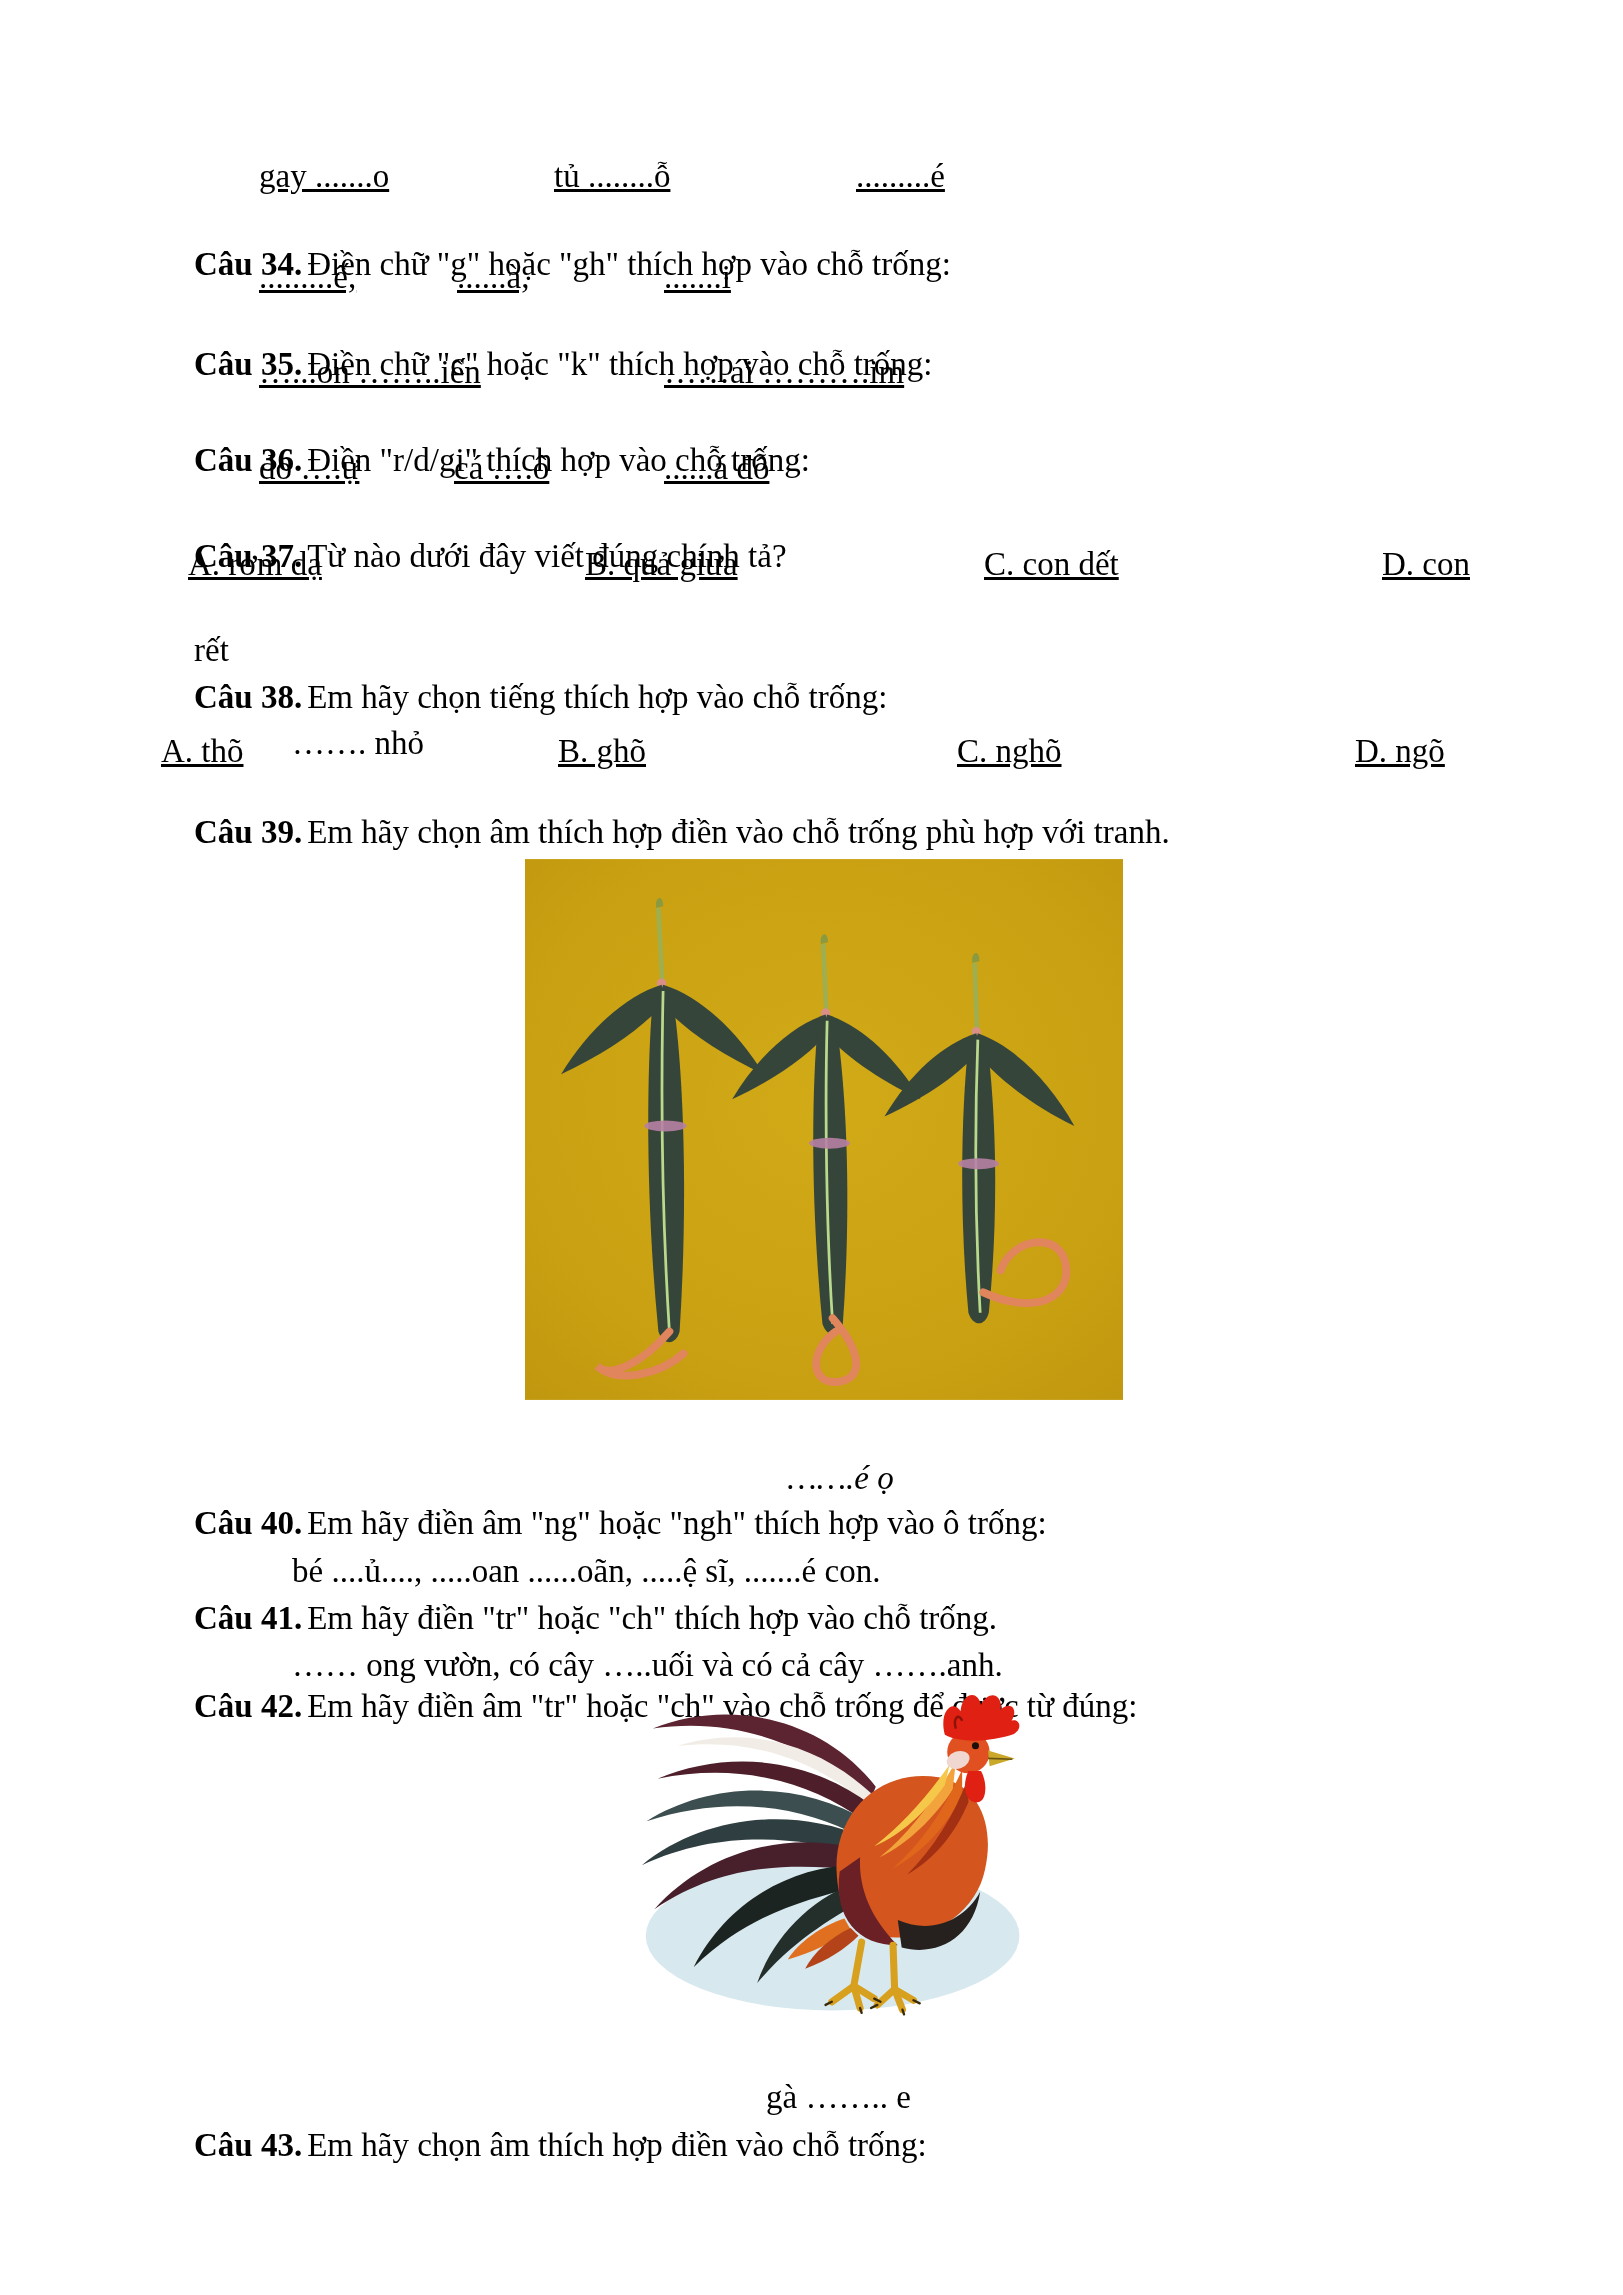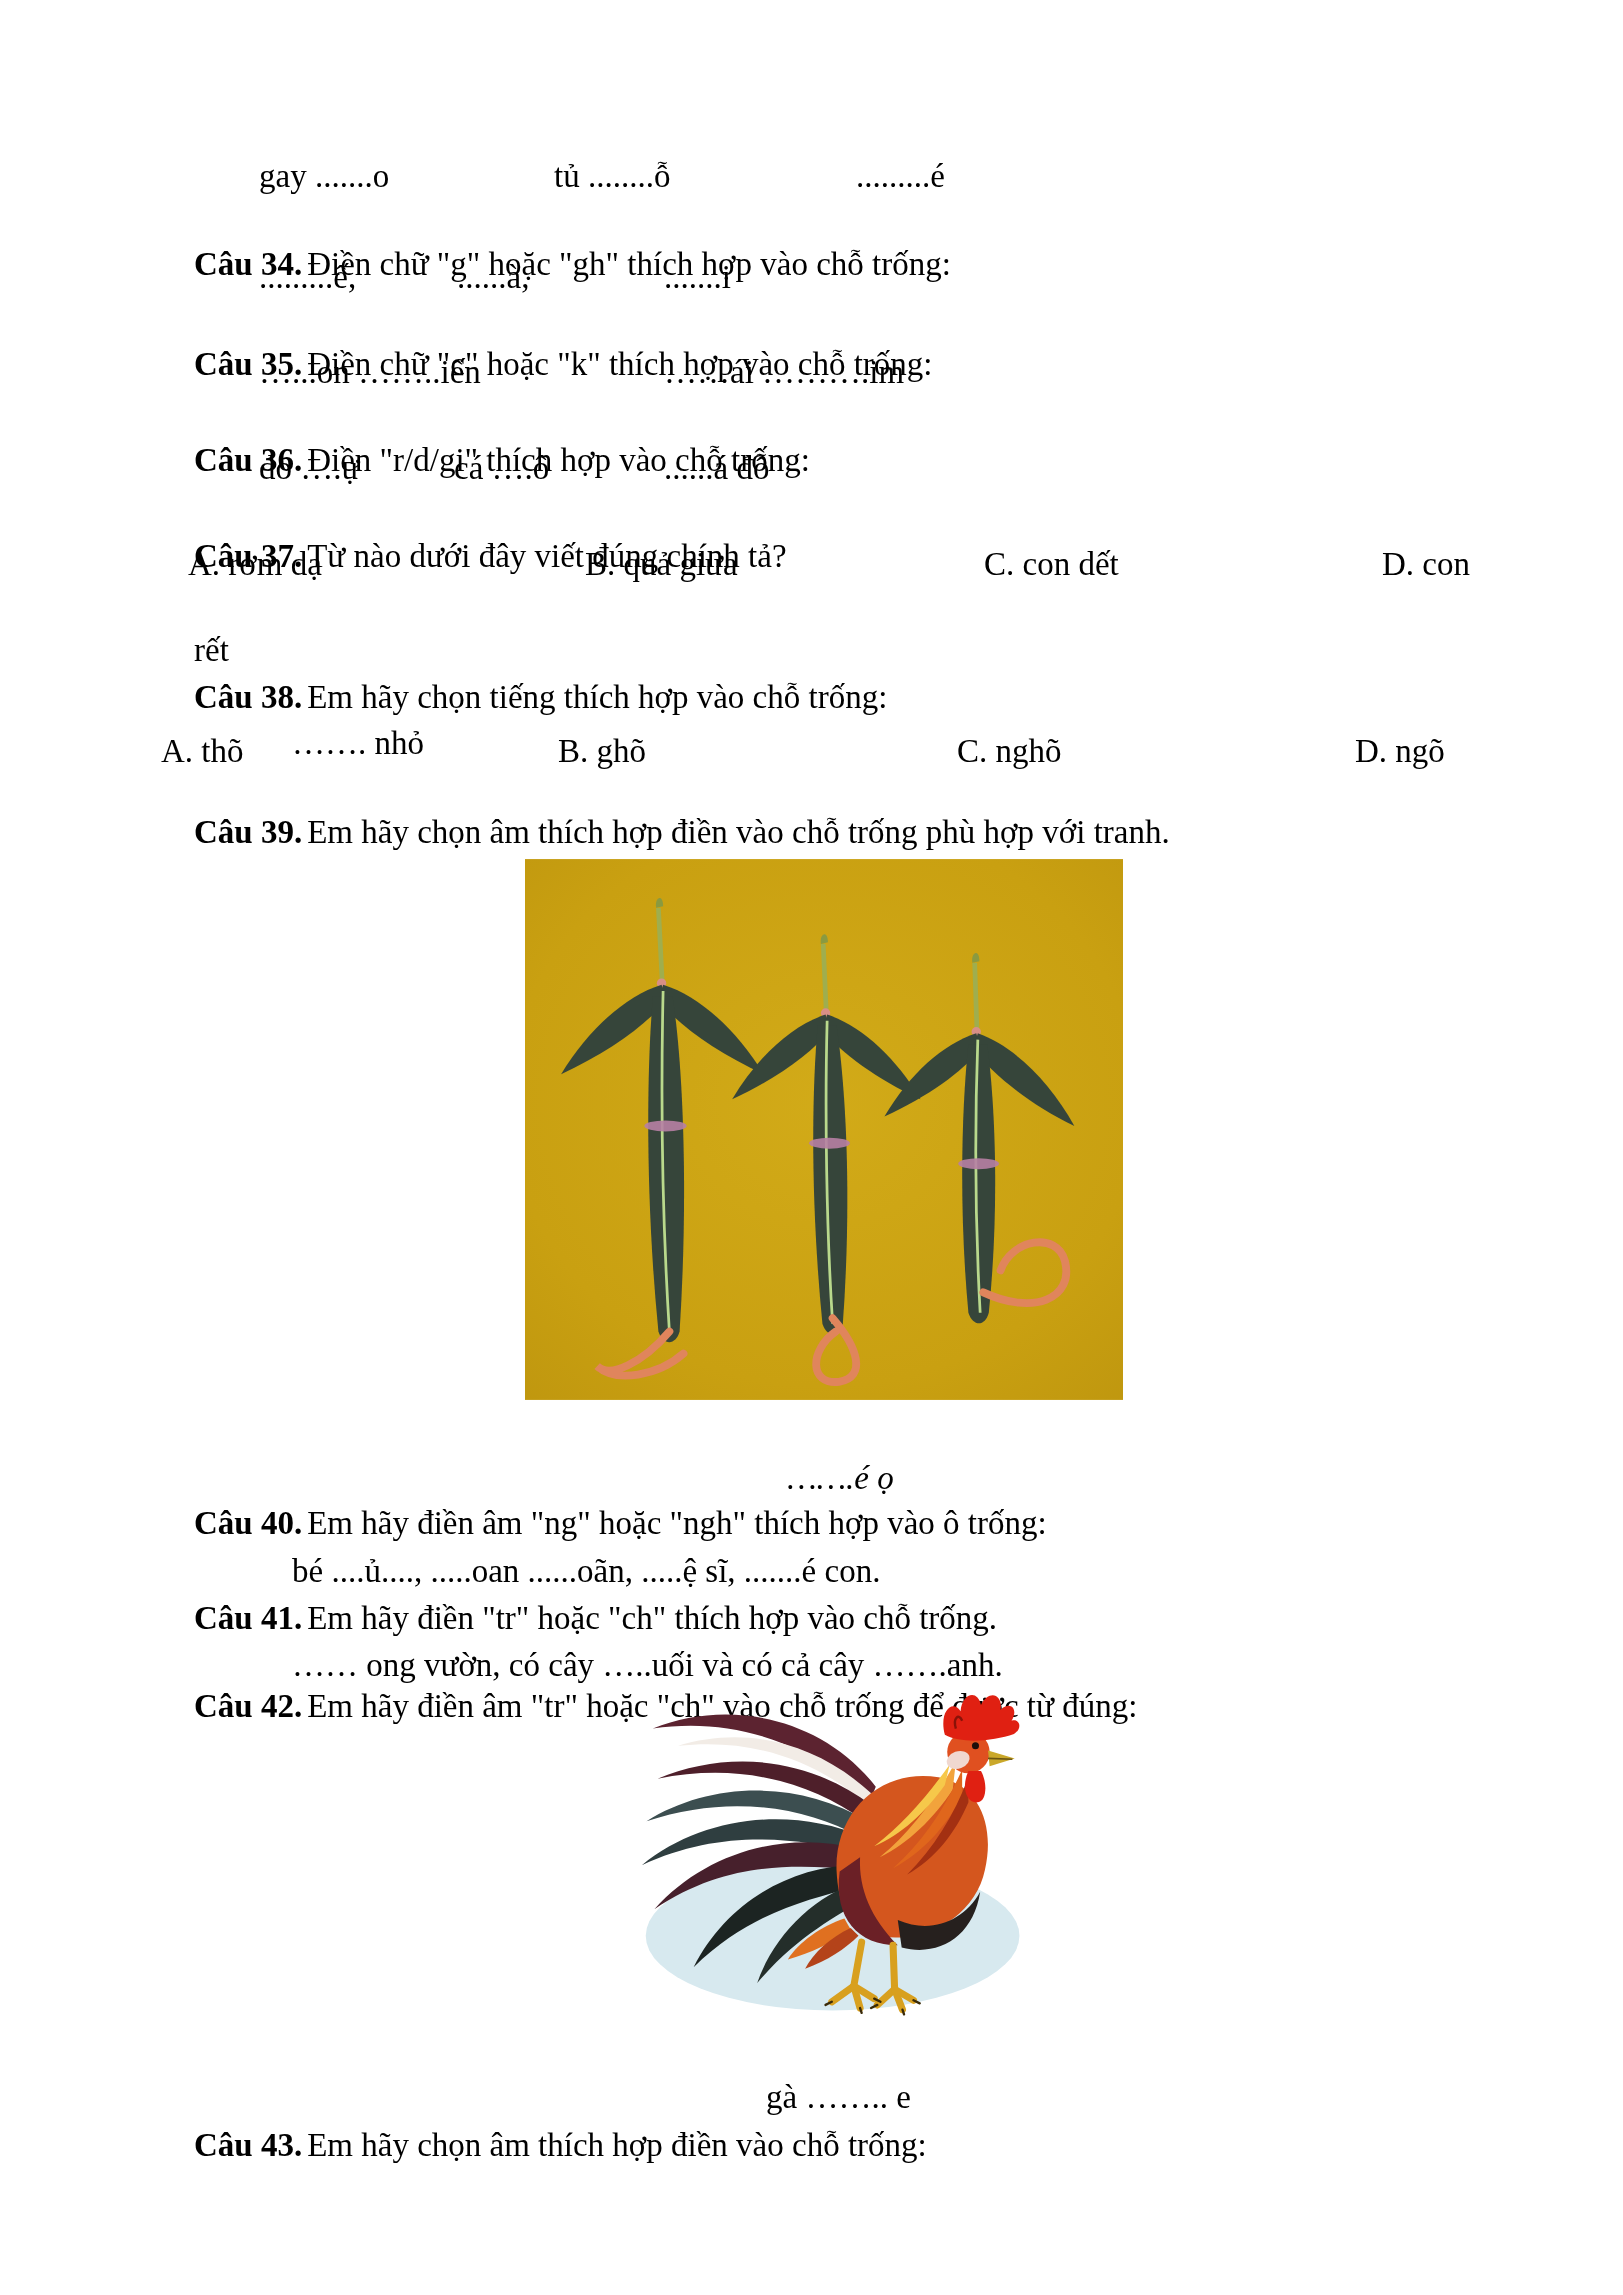--- a/index.html
+++ b/index.html
@@ -7,21 +7,21 @@
     position:relative;
     width:1623px;height:2295px;
     background:#ffffff;
     font-family:"Liberation Serif","DejaVu Serif",serif;
     font-size:33px;
     color:#000;
     overflow:hidden;
   }
   .line{position:absolute;white-space:pre;line-height:39px;}
   .q-label{font-weight:bold;margin-right:5px;}
-  .col{position:absolute;top:0;white-space:pre;}
+  .col{position:absolute;top:0;white-space:pre;text-decoration:underline;}
   .centered{text-align:center;}
   .figure{position:absolute;}
   .figure svg{display:block;}
 </style>
 </head>
 <body>
 
 <div class="page">
 
   <div class="line" style="left:0;top:157px;width:1623px;">

